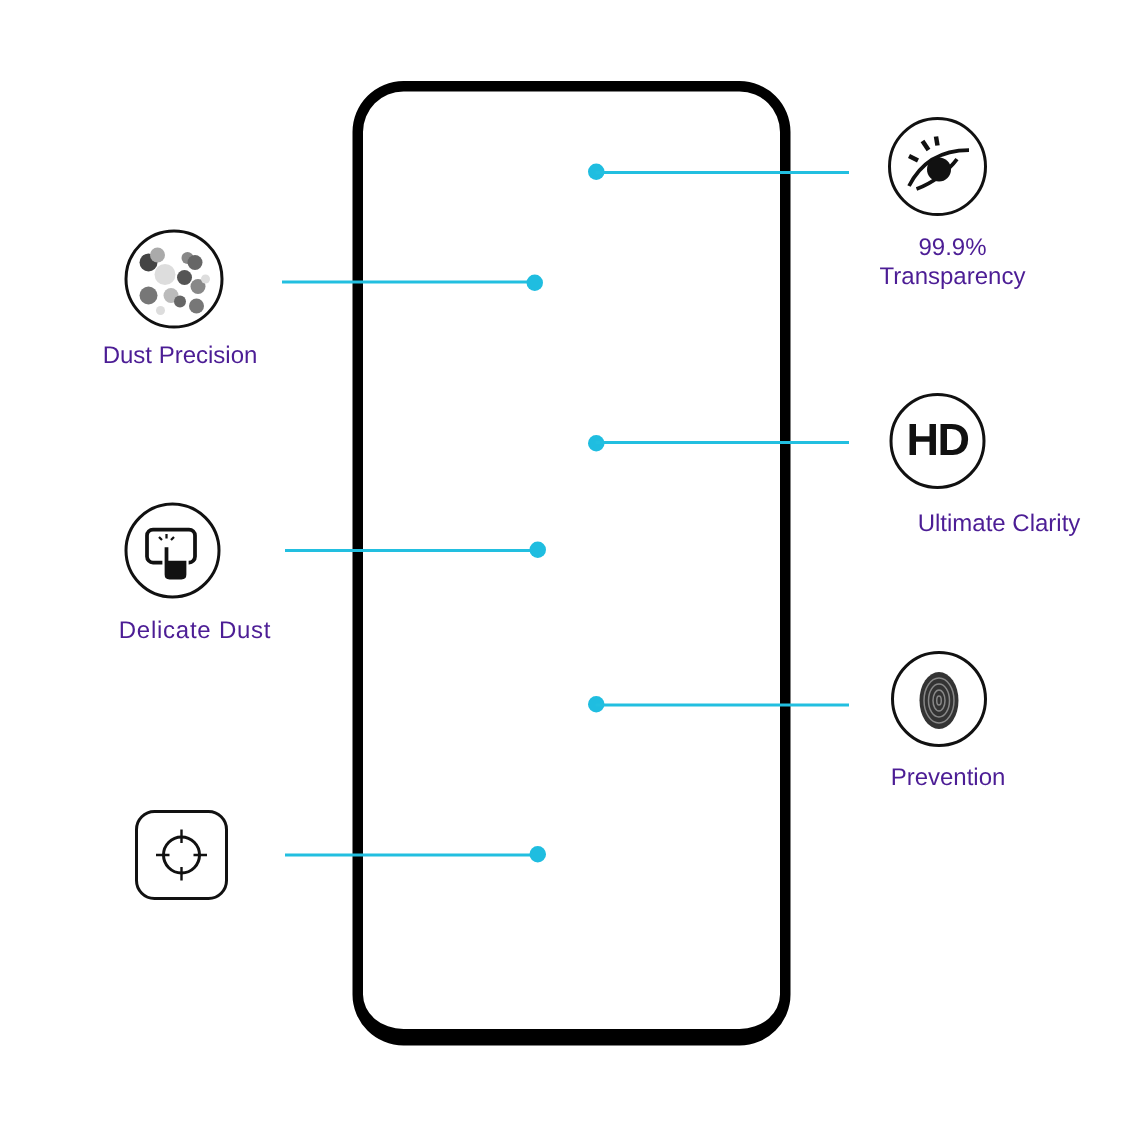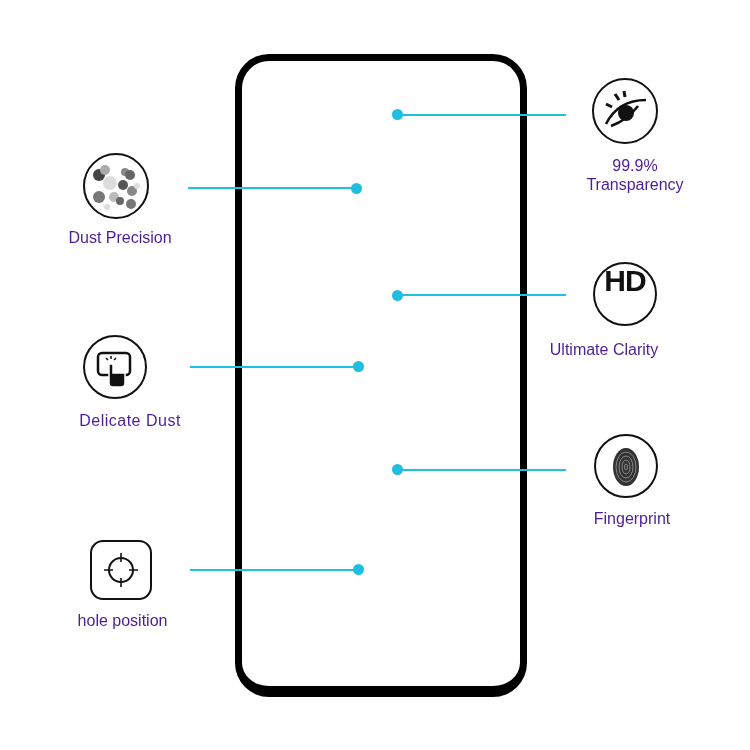--- a/index.html
+++ b/index.html
@@ -43,38 +43,38 @@
     <path d="M25 20 L21 14" stroke="#111" stroke-width="3"></path>
     <path d="M31 17 L30 11" stroke="#111" stroke-width="3"></path>
     <path d="M18 27 L12 24" stroke="#111" stroke-width="3"></path>
   </svg>
 </div>
 <div class="label" style="left:570px;top:156px;width:130px;">
   <div>99.9%</div>
   <div>Transparency</div>
 </div>
 
-<div class="icon-circle" style="left:593px;top:262px;width:64px;height:64px;display:flex;align-items:flex-start;justify-content:center;">
+<div class="icon-circle" style="left:593px;top:262px;width:64px;height:64px;display:flex;align-items:center;justify-content:center;">
   <span style="font-weight:bold;font-size:30px;letter-spacing:-1px;color:#111;">HD</span>
 </div>
-<div class="label" style="left:534px;top:340px;width:140px;">
+<div class="label" style="left:596px;top:340px;width:140px;">
   <span>Ultimate Clarity</span>
 </div>
 
 <div class="icon-circle" style="left:594px;top:434px;width:64px;height:64px;">
   <svg width="60" height="60" viewBox="0 0 60 60">
     <ellipse cx="30" cy="31" rx="13" ry="19" fill="#333"></ellipse>
     <ellipse cx="30" cy="31" rx="10" ry="15" fill="none" stroke="#888" stroke-width="1"></ellipse>
     <ellipse cx="30" cy="31" rx="7" ry="11" fill="none" stroke="#888" stroke-width="1"></ellipse>
     <ellipse cx="30" cy="31" rx="4" ry="7" fill="none" stroke="#888" stroke-width="1"></ellipse>
     <ellipse cx="30" cy="31" rx="1.5" ry="3" fill="none" stroke="#888" stroke-width="1"></ellipse>
   </svg>
 </div>
 <div class="label" style="left:557px;top:509px;width:150px;">
-  <div>Fingerprint</div>
+  <div>Prevention</div>
 </div>
 
 <div class="icon-circle" style="left:83px;top:153px;width:66px;height:66px;">
   <svg width="62" height="62" viewBox="0 0 62 62">
     <circle cx="14" cy="20" r="6" fill="#444"></circle>
     <circle cx="20" cy="15" r="5" fill="#aaa"></circle>
     <circle cx="25" cy="28" r="7" fill="#ddd"></circle>
     <circle cx="40" cy="17" r="4" fill="#888"></circle>
     <circle cx="45" cy="20" r="5" fill="#666"></circle>
     <circle cx="38" cy="30" r="5" fill="#555"></circle>
@@ -102,14 +102,13 @@
   <span>Delicate Dust</span>
 </div>
 
 <div style="position:absolute;left:90px;top:540px;width:62px;height:60px;box-sizing:border-box;border:2px solid #111;border-radius:13px;">
   <svg width="58" height="56" viewBox="0 0 58 56">
     <circle cx="29" cy="28" r="12" fill="none" stroke="#111" stroke-width="2"></circle>
     <path d="M29 11 L29 20 M29 36 L29 45 M12 28 L21 28 M37 28 L46 28" stroke="#111" stroke-width="1.6"></path>
   </svg>
 </div>
 <div class="label" style="left:55px;top:611px;width:135px;">
-  <div>hole position</div>
 </div>
 
 </body></html>

